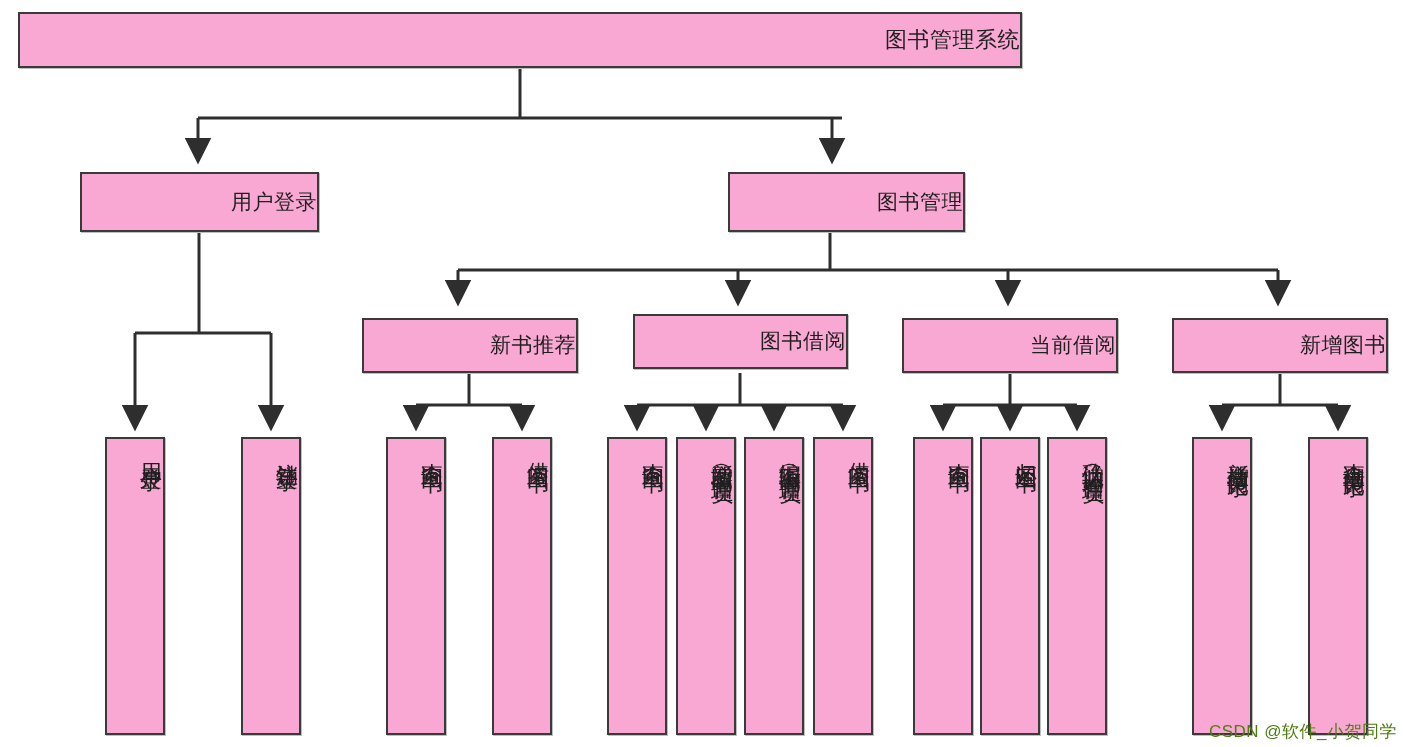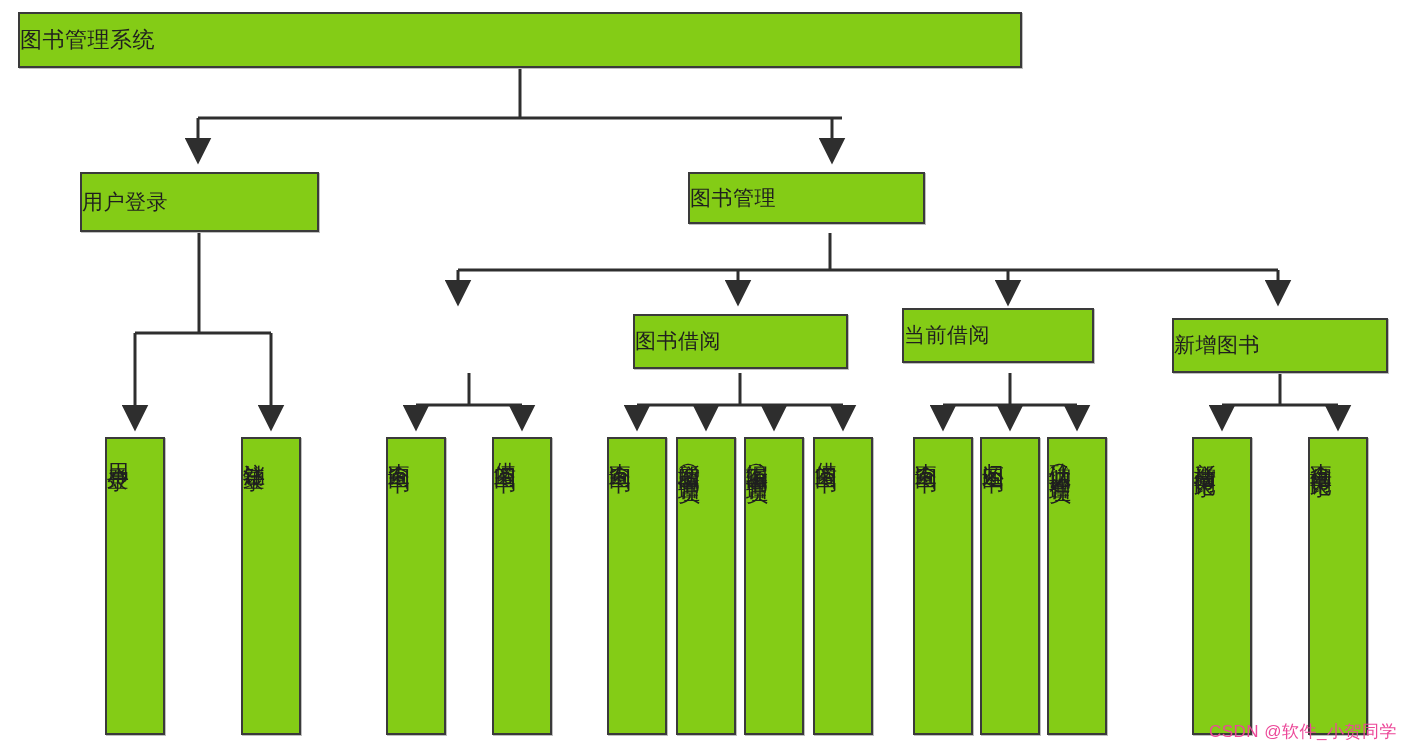--- a/index.html
+++ b/index.html
@@ -19,25 +19,25 @@
   svg.wires{
     position:absolute;
     left:0; top:0;
     width:1405px;
     height:747px;
     pointer-events:none;
   }
   .node{
     position:absolute;
     box-sizing:border-box;
-    background:#84cc16;
+    background:#f9a8d4;
     border:2px solid #3a3a3a;
     display:flex;
     align-items:center;
-    justify-content:flex-start;
+    justify-content:flex-end;
     box-shadow:1px 1px 0 0 #bfbfbf;
   }
   .node .label{
     display:block;
     text-align:center;
     color:#1f1f1f;
     letter-spacing:0.5px;
     line-height:1.18;
     white-space:nowrap;
   }
@@ -57,21 +57,21 @@
     font-size:22px;
     letter-spacing:3px;
     line-height:1.05;
     white-space:nowrap;
   }
   .watermark{
     position:absolute;
     right:8px;
     bottom:4px;
     font-size:17px;
-    color:#ec4899;
+    color:#4d7c0f;
     letter-spacing:0.5px;
     white-space:nowrap;
     user-select:none;
   }
 </style>
 </head>
 <body>
 
 <div id="canvas">
 
@@ -125,28 +125,31 @@
     </g>
   </svg>
 
   <div class="node h root" style="left:18px; top:12px; width:1004px; height:56px;">
     <span class="label">图书管理系统</span>
   </div>
 
   <div class="node h" style="left:80px; top:172px; width:239px; height:60px;">
     <span class="label">用户登录</span>
   </div>
-  <div class="node h" style="left:688px; top:172px; width:237px; height:52px;">
+  <div class="node h" style="left:728px; top:172px; width:237px; height:60px;">
     <span class="label">图书管理</span>
   </div>
 
+  <div class="node h" style="left:362px; top:318px; width:216px; height:55px;">
+    <span class="label">新书推荐</span>
+  </div>
   <div class="node h" style="left:633px; top:314px; width:215px; height:55px;">
     <span class="label">图书借阅</span>
   </div>
-  <div class="node h" style="left:902px; top:308px; width:192px; height:55px;">
+  <div class="node h" style="left:902px; top:318px; width:216px; height:55px;">
     <span class="label">当前借阅</span>
   </div>
   <div class="node h" style="left:1172px; top:318px; width:216px; height:55px;">
     <span class="label">新增图书</span>
   </div>
 
   <div class="node v" style="left:105px; top:437px; width:60px; height:298px;">
     <span class="label">用户登录</span>
   </div>
   <div class="node v" style="left:241px; top:437px; width:60px; height:298px;">

